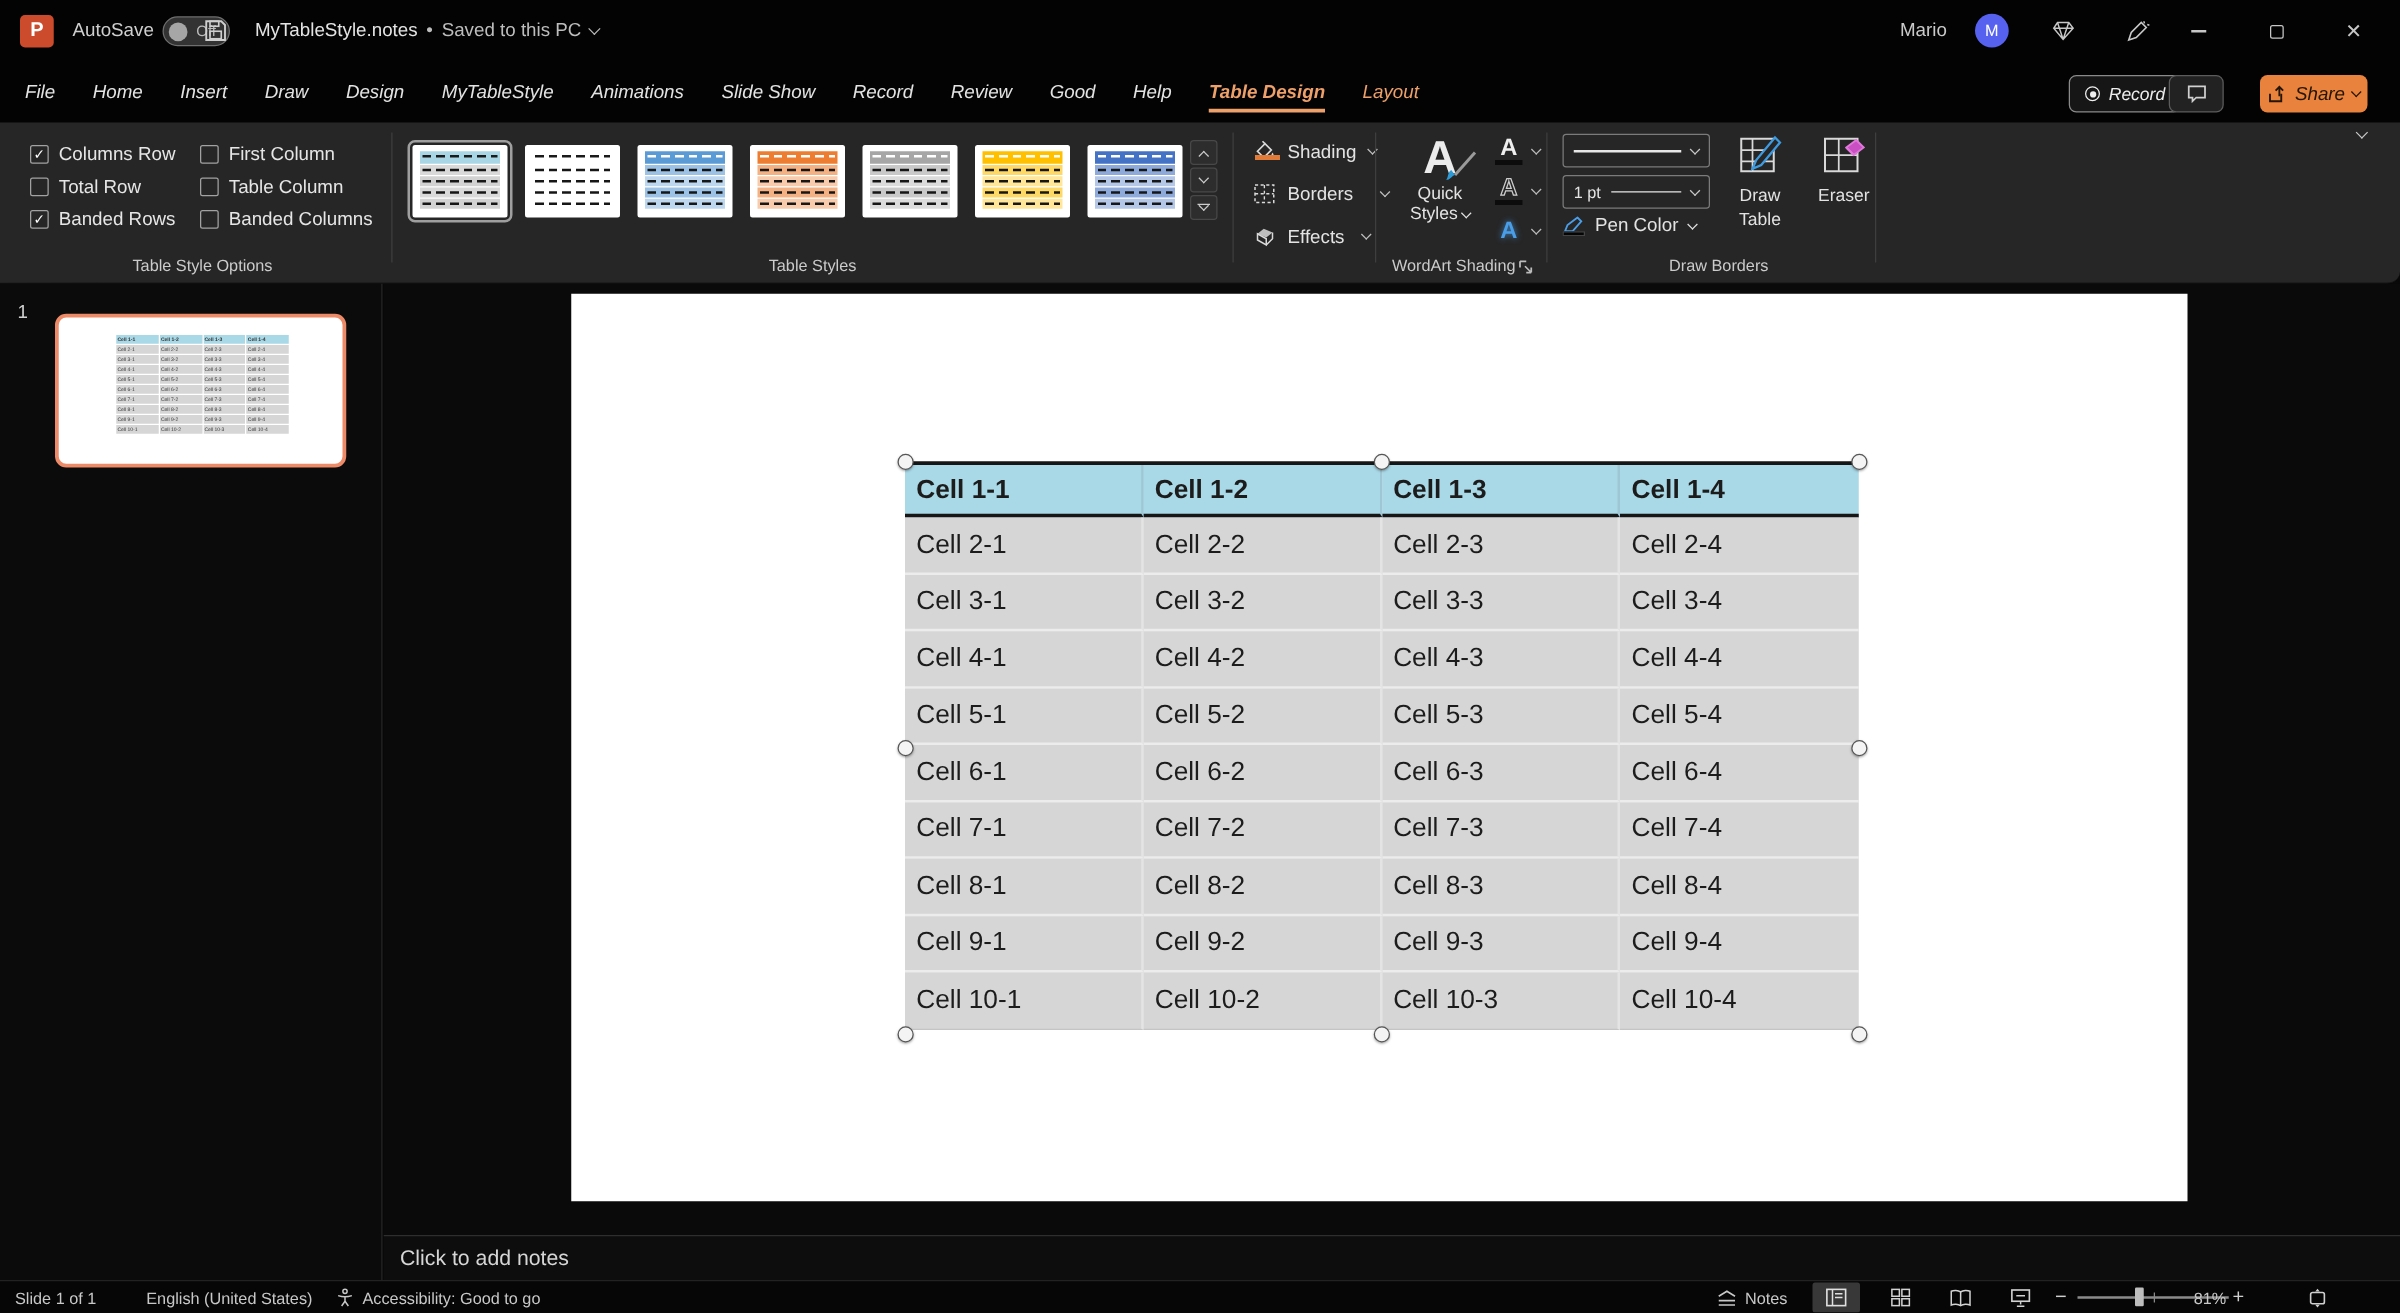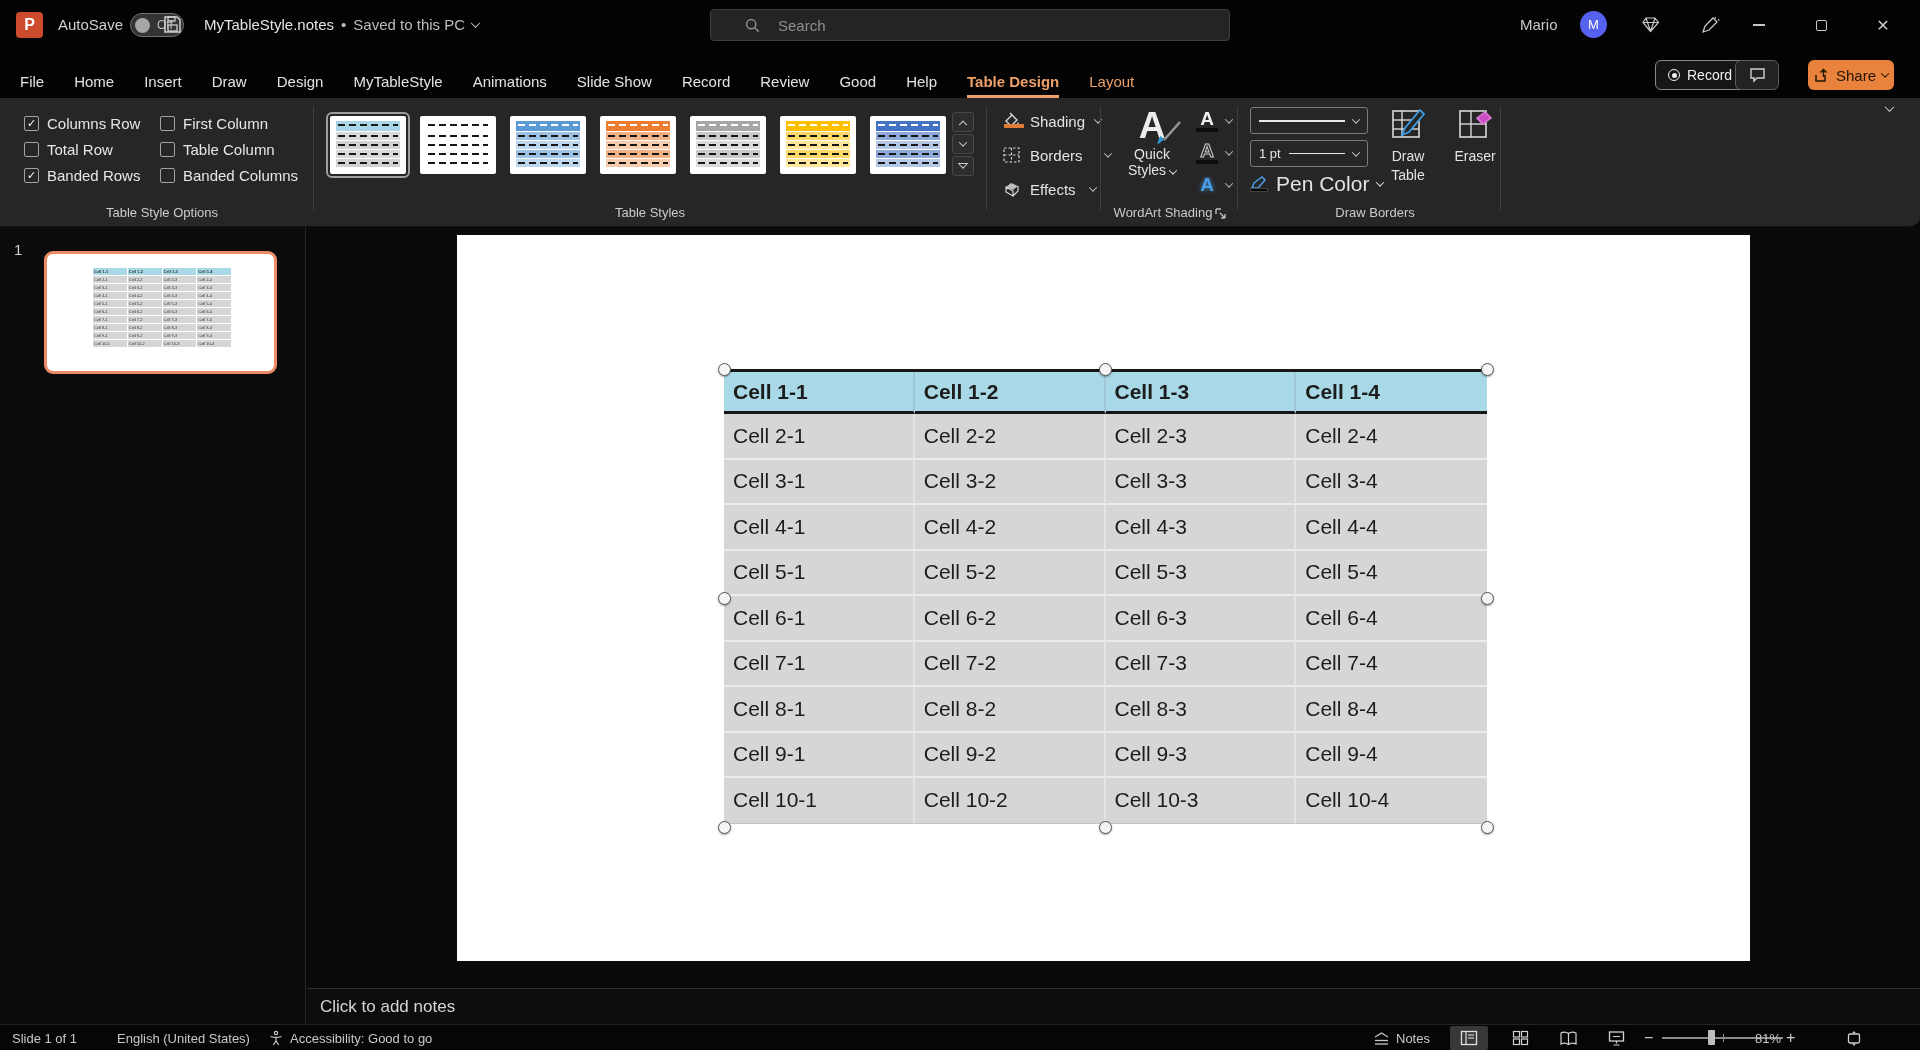--- a/index.html
+++ b/index.html
@@ -20,21 +20,21 @@
   .searchbox { position:absolute; left:710px; top:9px; width:520px; height:32px; background:#242424; border:1px solid #3d3d3d; border-radius:4px; display:flex; align-items:center; color:#8f8f8f; }
   .searchbox svg { margin-left:34px; }
   .searchbox .ph { font-size:15px; margin-left:18px; color:#8f8f8f; }
   .user-name { position:absolute; left:1520px; top:16px; font-size:15px; color:#c9c9c9; }
   .avatar { position:absolute; left:1580px; top:11px; width:27px; height:27px; border-radius:50%; background:#5661F0; color:#fff; font-size:13px; display:flex; align-items:center; justify-content:center; }
   .win-glyph { position:absolute; top:0; height:50px; width:46px; display:flex; align-items:center; justify-content:center; color:#c7c7c7; }
   .minbar { width:12px; height:1.6px; background:#c7c7c7; }
   .maxbox { width:11px; height:11px; border:1.6px solid #c7c7c7; border-radius:2px; }
 
   
-  .tabrow { position:absolute; left:0; top:50px; width:1920px; height:48px; background:#030303; display:flex; align-items:flex-end; }
+  .tabrow { position:absolute; left:0; top:50px; width:1920px; height:48px; background:#030303; display:flex; align-items:center;font-style:italic; }
   .tabs { display:flex; gap:30px; margin-left:20px; }
   .tab { font-size:15px; color:#e3e3e3; padding:6px 0 8px; cursor:default; white-space:nowrap; }
   .tab.ctx { color:#EDA06A; }
   .tab.active { border-bottom:3px solid #EDA06A; padding-bottom:5px; font-weight:bold; }
   .record-btn { position:absolute; left:1655px; top:10px; height:30px; padding:0 12px; border:1px solid #8a8a8a; border-radius:6px; background:#161616; color:#eee; font-size:14px; display:flex; align-items:center; gap:7px; }
   .rec-dot { width:12px; height:12px; border:1.7px solid #eee; border-radius:50%; display:flex; align-items:center; justify-content:center; }
   .rec-dot::after { content:""; width:5px; height:5px; border-radius:50%; background:#eee; }
   .comment-btn { position:absolute; left:1735px; top:10px; width:44px; height:30px; border:1px solid #5c5c5c; border-radius:6px; background:#222; display:flex; align-items:center; justify-content:center; }
   .share-btn { position:absolute; left:1808px; top:10px; width:86px; height:30px; border-radius:6px; background:#E8823D; color:#241503; font-size:15px; display:flex; align-items:center; justify-content:center; gap:6px; }
   .share-btn .chev { border-color:#241503; width:6px; height:6px; }
@@ -75,21 +75,21 @@
   .wa-outline { color:transparent; -webkit-text-stroke:1px #cfcfcf; border-bottom:4px solid #0c0c0c; }
   .wa-effects { color:#4A9EE8; text-shadow:0 0 5px rgba(74,158,232,.8); }
   .wa-btn .chev { width:6px; height:6px; color:#bdbdbd; }
   .launcher { position:absolute; left:1214px; bottom:5px; width:14px; height:14px; }
 
   .dd { position:absolute; width:118px; height:27px; border:1px solid #7b7b7b; border-radius:3px; display:flex; align-items:center; color:#e3e3e3; background:#262626; }
   .dd .line { flex:1; height:2px; background:#e8e8e8; margin:0 8px; }
   .dd .thin { height:1px; }
   .dd .chev { width:6px; height:6px; margin-right:8px; color:#c9c9c9; }
   .dd .wt { font-size:13px; margin-left:8px; }
-  .pen-color { position:absolute; left:1250px; top:74px; display:flex; align-items:center; gap:8px; color:#e3e3e3; font-size:21px; }
+  .pen-color { position:absolute; left:1250px; top:74px; display:flex; align-items:center; gap:8px; color:#e3e3e3; font-size:15px; }
   .pen-color .chev { width:6px; height:6px; }
   .swatch { width:18px; height:4px; background:#050505; border:1px solid #444; margin-top:-2px; }
   .big-btn { position:absolute; top:8px; width:60px; text-align:center; color:#e3e3e3; font-size:14px; line-height:19px; }
 
   .collapse-chev { position:absolute; left:1886px; top:98px; color:#c9c9c9; width:20px; height:16px; }
   .collapse-chev .chev { width:7px; height:7px; }
 
   
   .panel { position:absolute; left:0; top:227px; width:306px; height:797px; background:#0b0b0b; border-right:1px solid #262626; }
   .slide-num { position:absolute; left:14px; top:14px; font-size:15px; color:#cfcfcf; }
@@ -138,27 +138,20 @@
     <svg class="tb-icon" style="left:163px" width="19" height="19" viewBox="0 0 19 19">
         <path d="M2 2h12l3 3v12H2z" fill="none" stroke="#cfcfcf" stroke-width="1.5"></path>
         <rect x="5" y="10" width="9" height="6" fill="none" stroke="#cfcfcf" stroke-width="1.3"></rect>
         <rect x="5" y="2" width="7" height="4" fill="none" stroke="#cfcfcf" stroke-width="1.3"></rect>
       </svg>
     <div class="filename">
       <span>MyTableStyle.notes</span>
       <span class="status">•</span>
       <span class="status">Saved to this PC</span>
       <span class="chev" style="color:#bdbdbd"></span>
-    </div>
-    <div class="searchbox">
-      <svg width="15" height="15" viewBox="0 0 15 15">
-          <circle cx="6.2" cy="6.2" r="4.6" fill="none" stroke="#8f8f8f" stroke-width="1.5"></circle>
-          <line x1="9.8" y1="9.8" x2="13.6" y2="13.6" stroke="#8f8f8f" stroke-width="1.5"></line>
-        </svg>
-      <span class="ph">Search</span>
     </div>
     <div class="user-name">Mario</div>
     <div class="avatar">M</div>
     <svg class="tb-icon" style="left:1641px" width="19" height="19" viewBox="0 0 19 19">
         <path d="M5 3h9l3.5 4.5L9.5 16.5 2 7.5z M2 7.5h15 M5 3l4.5 13.5 M14 3L9.5 16.5" fill="none" stroke="#c7c7c7" stroke-width="1.2"></path>
       </svg>
     <svg class="tb-icon" style="left:1700px" width="20" height="20" viewBox="0 0 20 20">
         <path d="M3 17l2-6 8-8 4 4-8 8z" fill="none" stroke="#c7c7c7" stroke-width="1.3"></path>
         <path d="M15 2l.6 1.7M17.8 4.6l1.7.6" stroke="#c7c7c7" stroke-width="1.2"></path>
       </svg>

